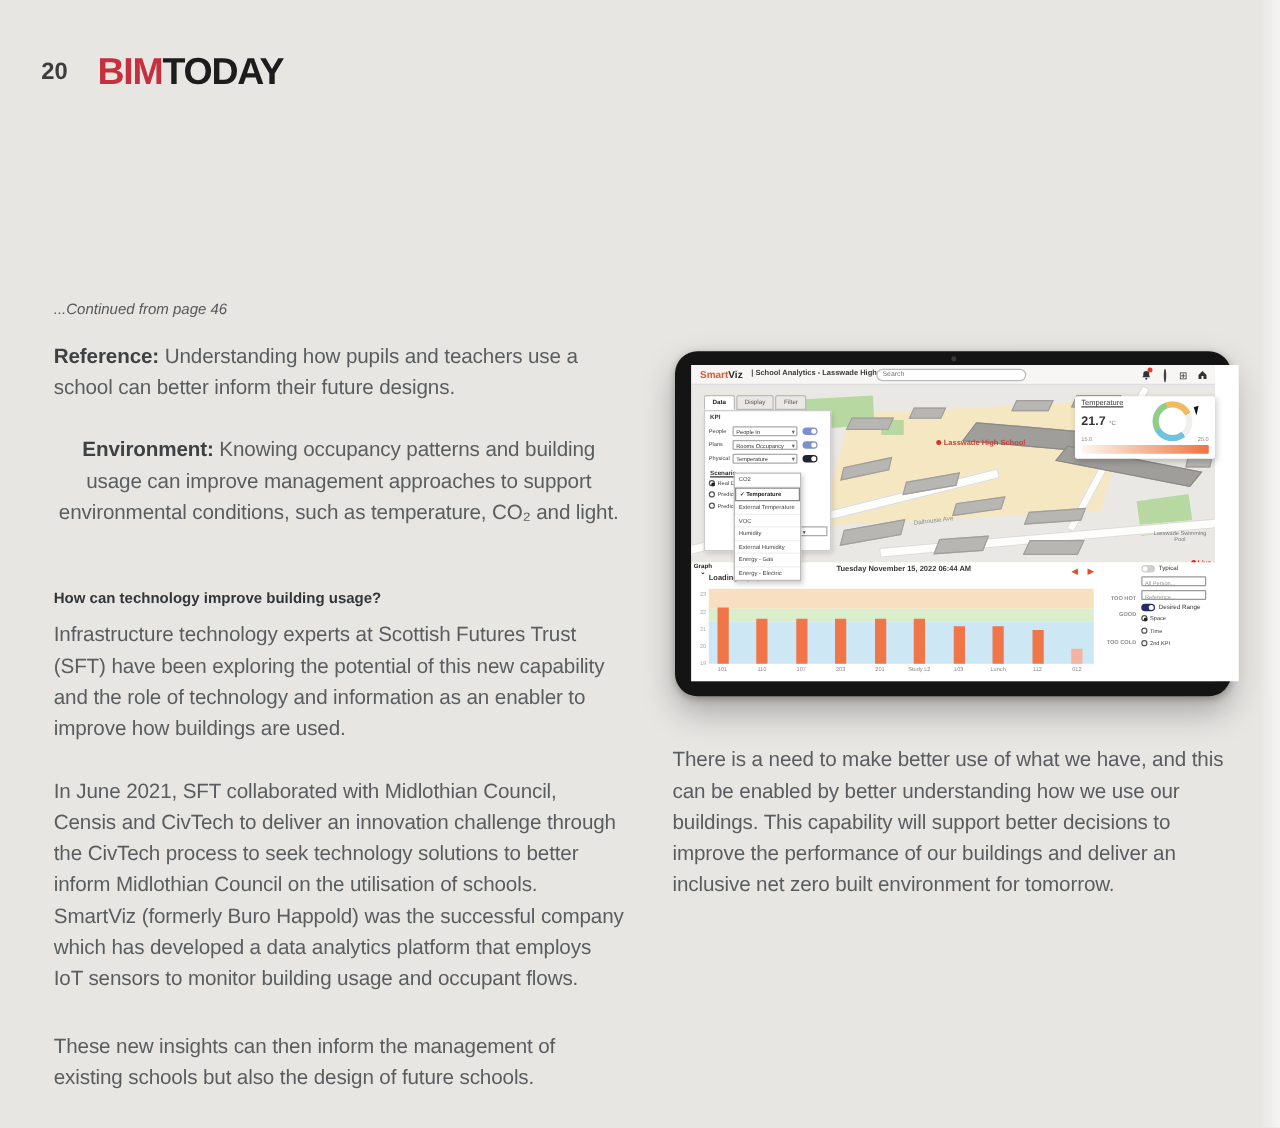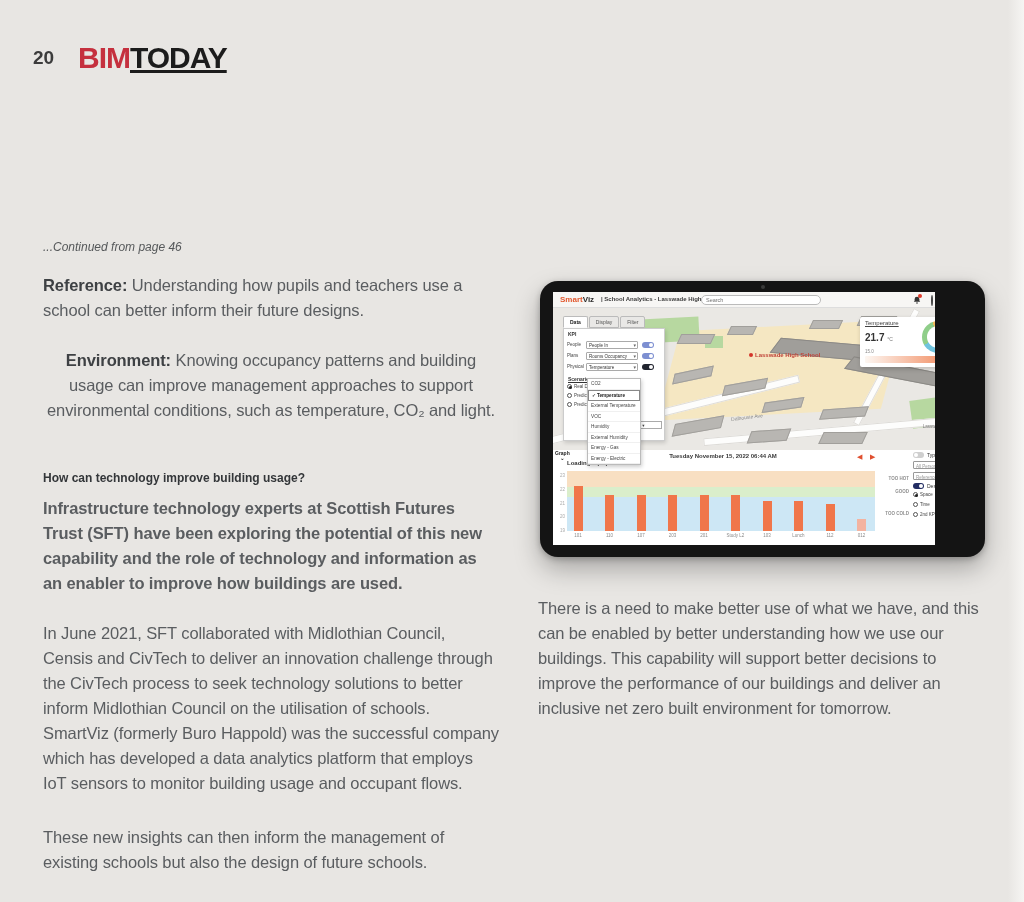--- a/index.html
+++ b/index.html
@@ -4,35 +4,35 @@
 <style>
   * { margin:0; padding:0; box-sizing:border-box; }
   html,body { width:1024px; height:902px; overflow:hidden; }
   body { background:#e8e6e3; font-family:"Liberation Sans", sans-serif; position:relative; }
   .abs { position:absolute; }
 
   
   .page-number { left:33px; top:47px; font-size:19px; font-weight:bold; color:#3c3c3c; }
   .logo { left:78px; top:41px; font-size:30px; font-weight:bold; letter-spacing:-1px; }
   .logo .bim { color:#c5303e; }
-  .logo .today { color:#1c1c1c;text-decoration:underline; }
+  .logo .today { color:#1c1c1c; }
   .page-edge { right:0; top:0; bottom:0; width:16px; background:linear-gradient(to right, rgba(250,250,249,0), #f6f5f3); }
 
   .note { left:43px; top:240px; font-size:12px; font-style:italic; color:#55585a; }
   .col-left { left:43px; width:456px; }
   .para { font-size:16.5px; line-height:25px; color:#5a5d60; letter-spacing:-0.1px; }
   .para b { color:#3e4144; }
   .heading { left:43px; top:471px; font-size:12px; font-weight:bold; color:#333639; }
   .col-right-para { left:538px; top:596px; width:456px; }
 
   
   .tablet { left:540px; top:281px; width:445px; height:276px; background:#141414; border-radius:18px;
             box-shadow:0 12px 26px rgba(0,0,0,.28), 0 2px 6px rgba(0,0,0,.25); }
   .camera { left:50%; top:4px; width:4px; height:4px; margin-left:-2px; border-radius:50%; background:#3a3a3a; }
-  .screen { left:13px; top:11px; width:382px; height:253px; background:#fff; overflow:hidden; position:absolute; }
+  .screen { left:13px; top:11px; width:438px; height:253px; background:#fff; overflow:hidden; position:absolute; }
 
   
   .topbar { left:0; top:0; width:419px; height:16px; background:#f7f6f4; border-bottom:1px solid #ddd; }
   .sv-logo { left:7px; top:3px; font-size:8px; font-weight:bold; }
   .sv-logo .s1 { color:#e2582e; } .sv-logo .s2 { color:#2b2b2b; }
   .sv-title { left:48px; top:4px; font-size:6px; font-weight:bold; color:#3a3a3a; }
   .search-box { left:148px; top:3px; width:120px; height:10px; border:1px solid #bbb; border-radius:5px; background:#fff; font-size:5.5px; color:#999; padding:1px 4px; outline:none; }
   .top-icons { right:6px; top:2px; display:flex; gap:6px; align-items:center; height:12px; }
   .ticon { width:9px; height:9px; color:#333; font-size:8px; line-height:9px; text-align:center; position:relative; }
   .ticon svg { width:8px; height:8px; fill:#333; }
@@ -126,21 +126,21 @@
 <div class="abs logo"><span class="bim">BIM</span><span class="today">TODAY</span></div>
 
 <div class="abs note">...Continued from page 46</div>
 
 <div class="abs col-left para" style="top:273px;"><b>Reference:</b><span> Understanding how pupils and teachers use a school can better inform their future designs.</span></div>
 
 <div class="abs col-left para" style="top:348px;text-align:center;"><b>Environment:</b><span> Knowing occupancy patterns and building usage can improve management approaches to support environmental conditions, such as temperature, CO₂ and light.</span></div>
 
 <div class="abs heading">How can technology improve building usage?</div>
 
-<div class="abs col-left para" style="top:496px;font-weight:bold;">Infrastructure technology experts at Scottish Futures Trust (SFT) have been exploring the potential of this new capability and the role of technology and information as an enabler to improve how buildings are used.</div>
+<div class="abs col-left para" style="top:496px;">Infrastructure technology experts at Scottish Futures Trust (SFT) have been exploring the potential of this new capability and the role of technology and information as an enabler to improve how buildings are used.</div>
 <div class="abs col-left para" style="top:621px;">In June 2021, SFT collaborated with Midlothian Council, Censis and CivTech to deliver an innovation challenge through the CivTech process to seek technology solutions to better inform Midlothian Council on the utilisation of schools. SmartViz (formerly Buro Happold) was the successful company which has developed a data analytics platform that employs IoT sensors to monitor building usage and occupant flows.</div>
 <div class="abs col-left para" style="top:825px;">These new insights can then inform the management of existing schools but also the design of future schools.</div>
 
 <div class="abs col-right-para para">There is a need to make better use of what we have, and this can be enabled by better understanding how we use our buildings. This capability will support better decisions to improve the performance of our buildings and deliver an inclusive net zero built environment for tomorrow.</div>
 
 <div class="abs tablet">
   <div class="abs camera"></div>
   <div class="screen">
 
     <div class="abs topbar">

